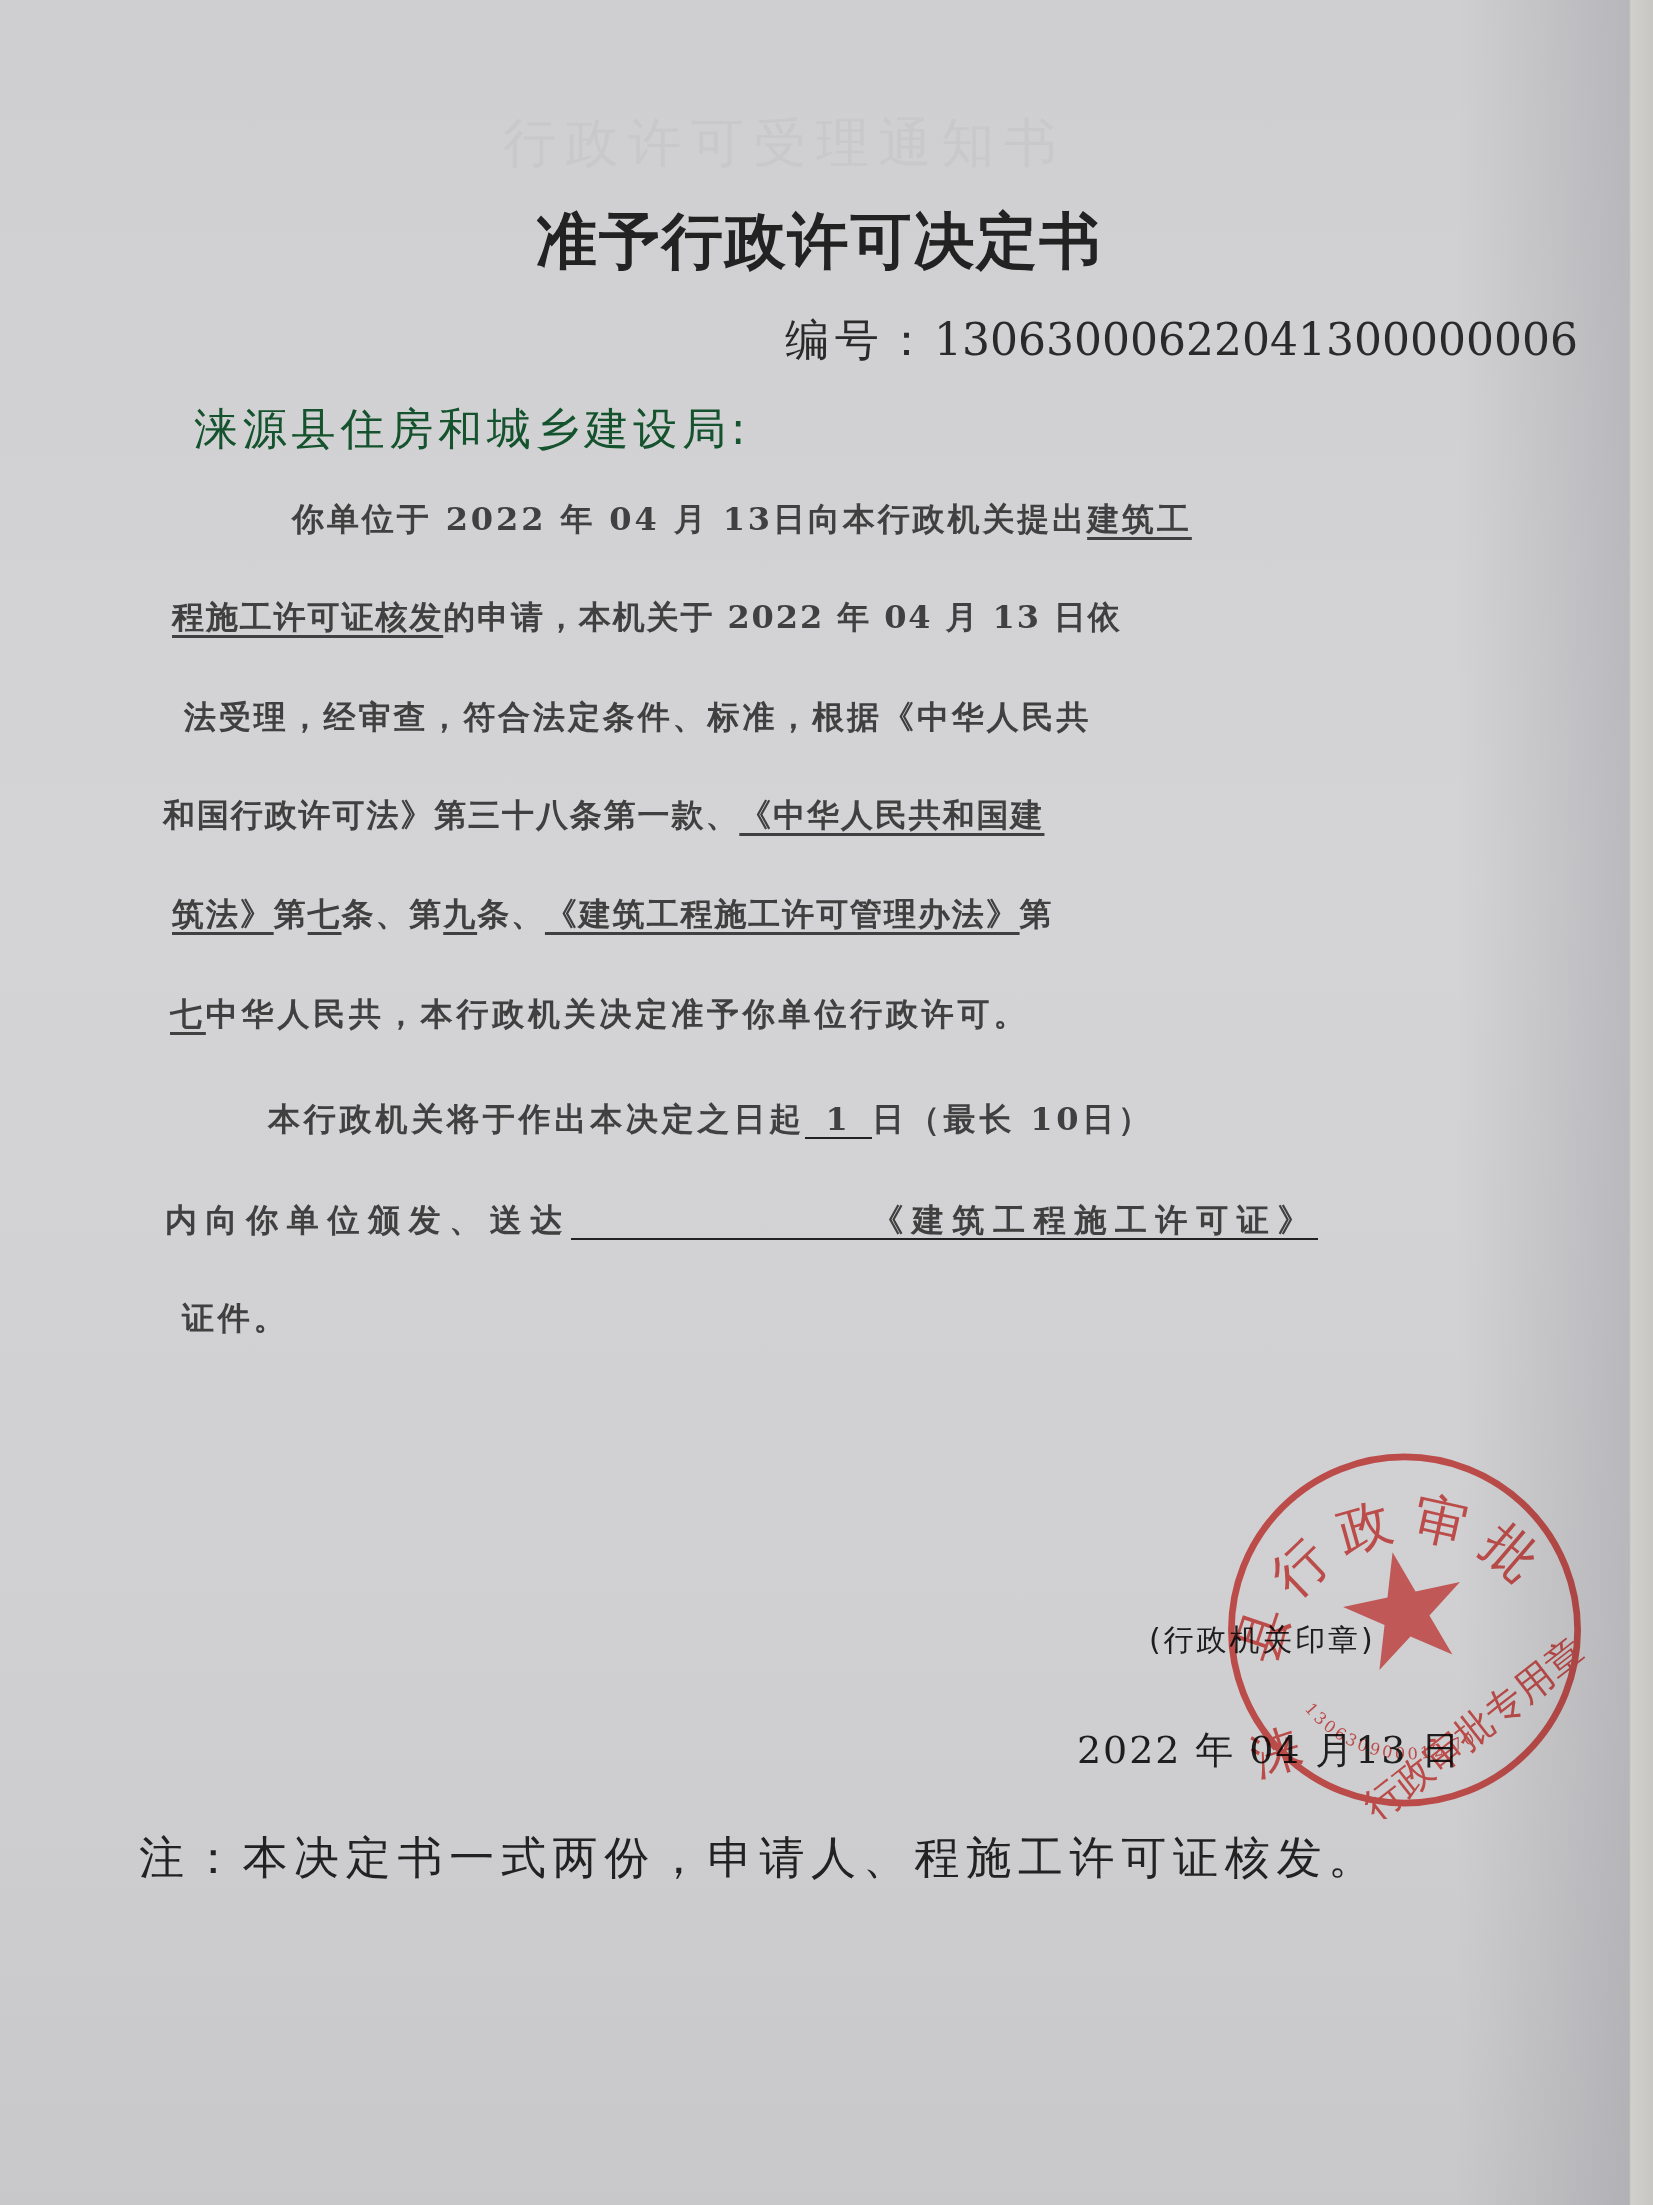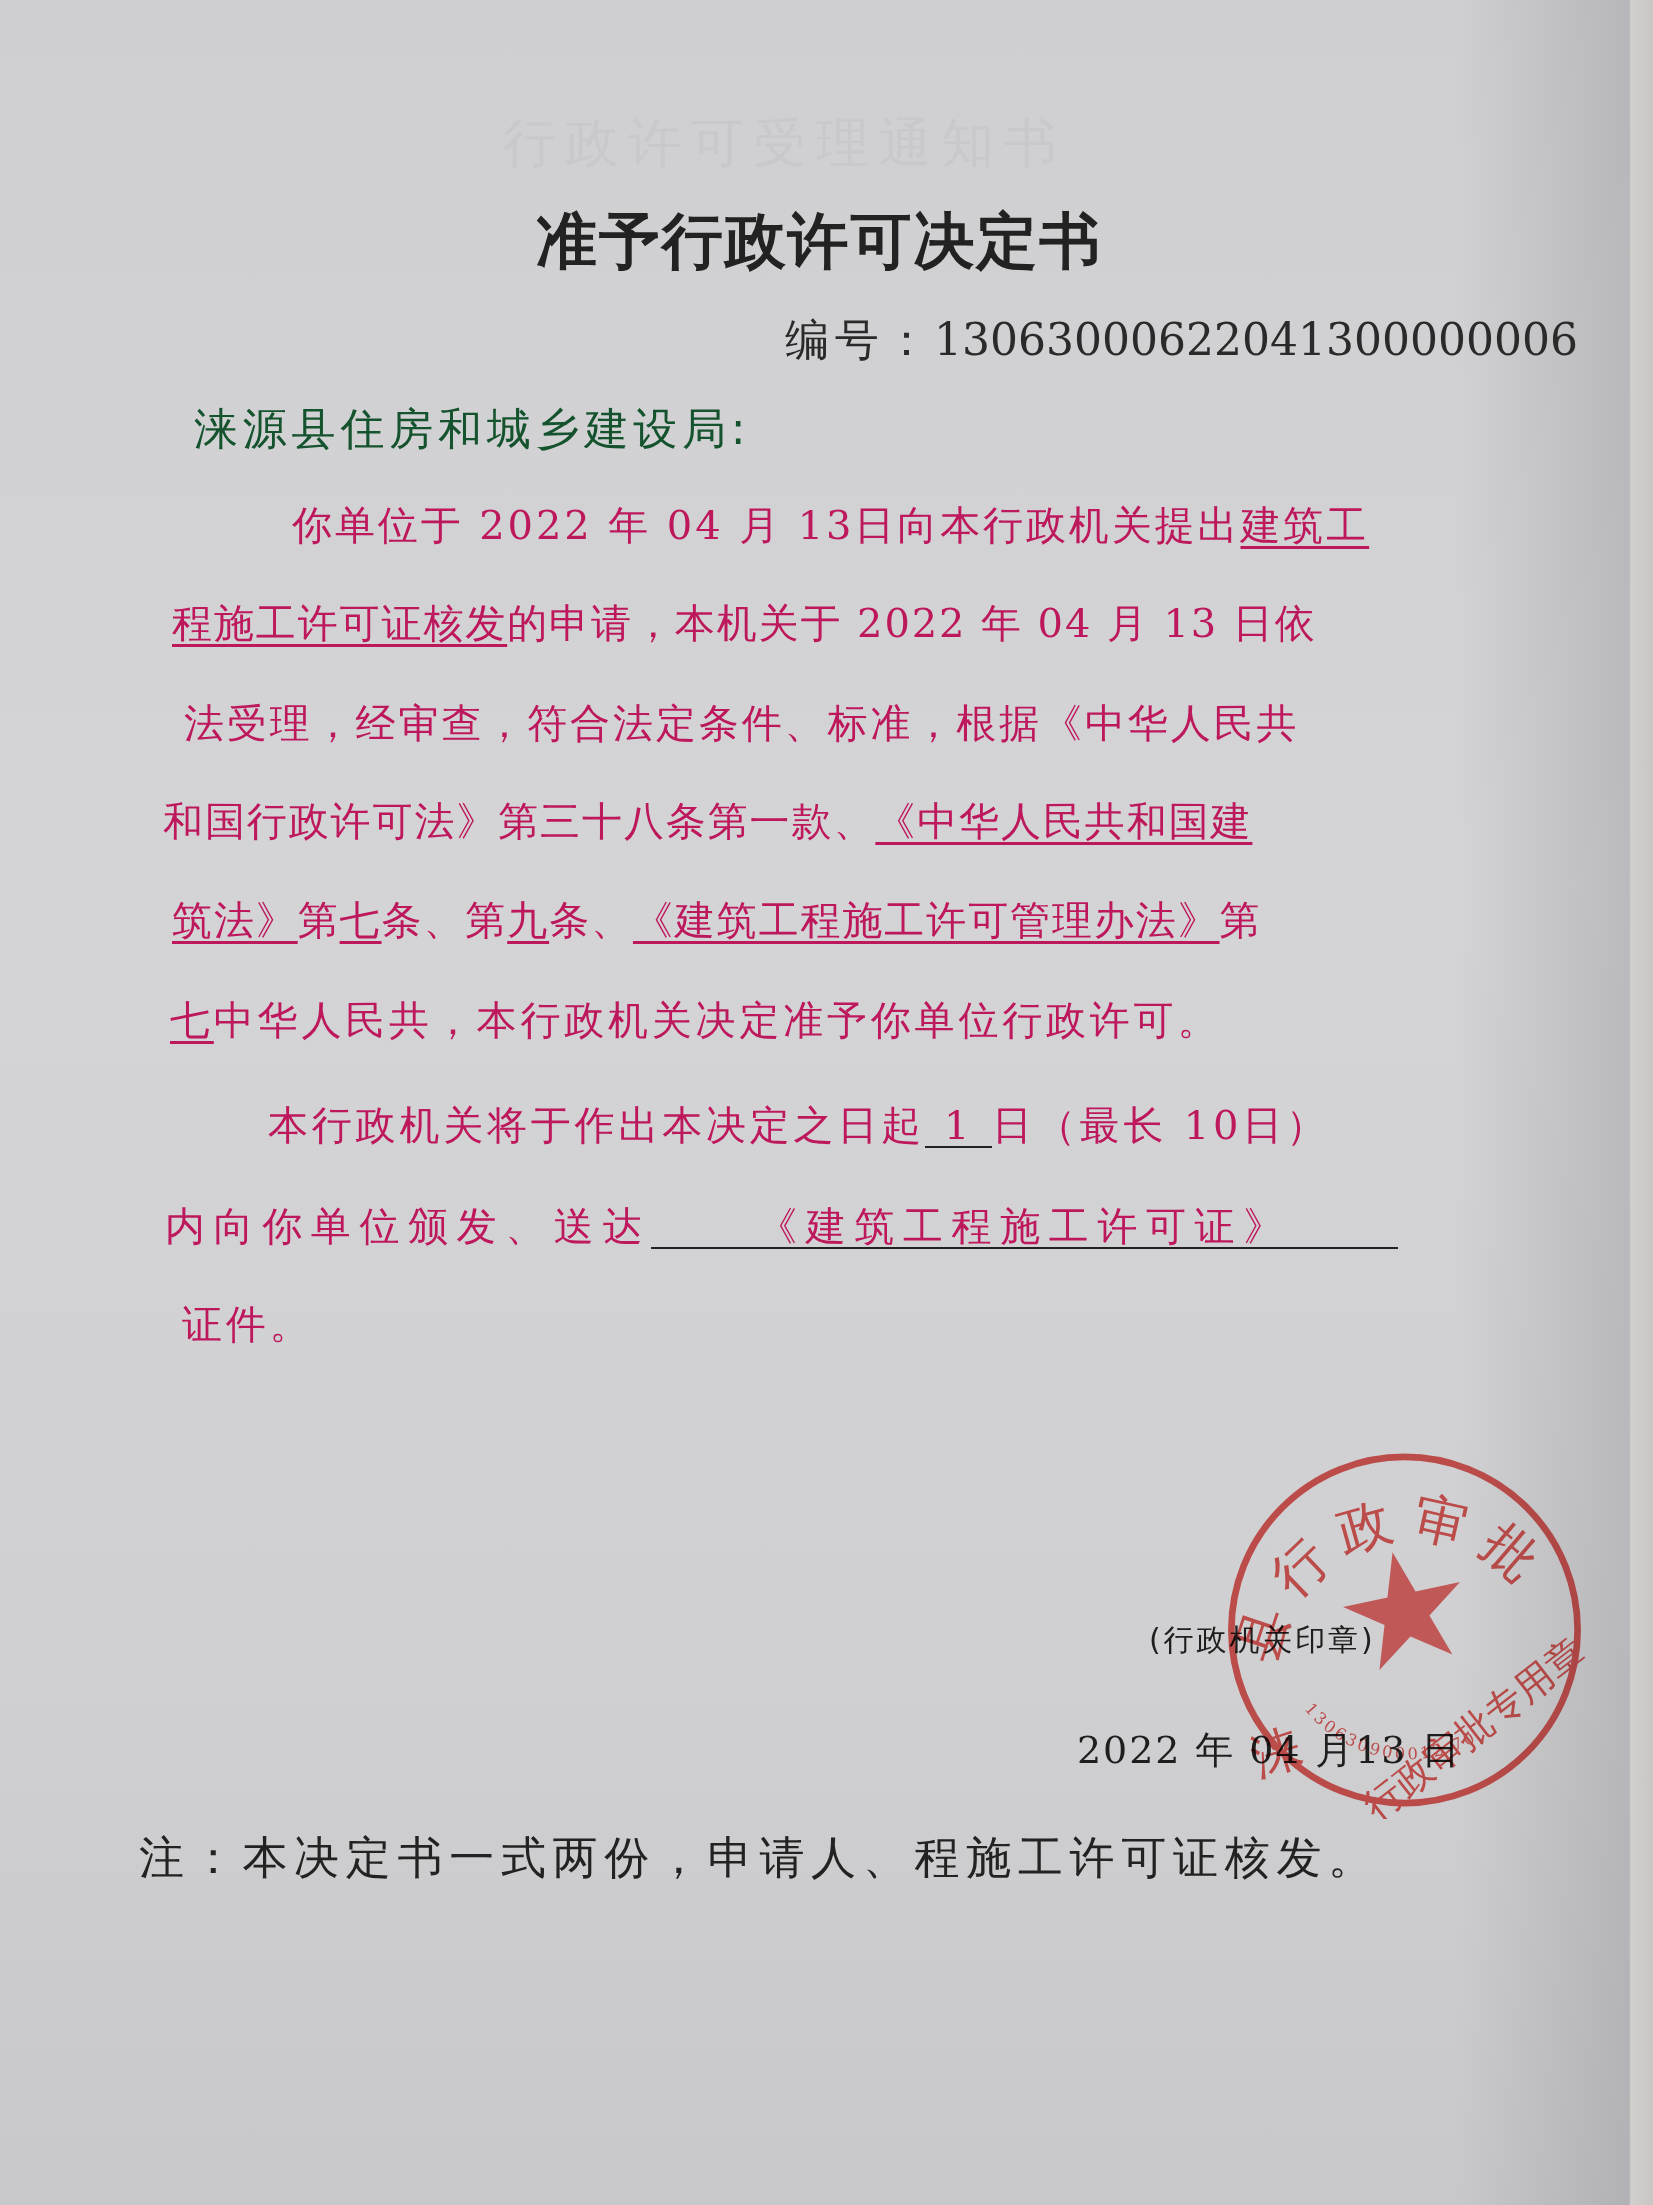--- a/index.html
+++ b/index.html
@@ -57,24 +57,25 @@
       position: absolute;
       left: 194px; top: 400px;
       font-size: 44px;
       font-family: "DejaVu Sans", sans-serif;
       letter-spacing: 4.8px;
       color: #14532d;
       white-space: nowrap;
     }
     .line {
       position: absolute;
-      font-size: 40px;
-      font-family: "DejaVu Sans", sans-serif;
-      white-space: nowrap;
-      color: #be185d;
+      font-size: 32px;
+      font-family: "DejaVu Sans", sans-serif;
+      white-space: nowrap;
+      color: #404040;
+      font-weight: bold;
     }
     .line .num {
       font-family: "DejaVu Serif", serif;
     }
     .u {
       text-decoration: underline;
       text-decoration-thickness: 2.9px;
       text-underline-offset: 6.7px;
     }
     .blank {
@@ -177,21 +178,21 @@
 <div class="line l6">
   <span class="u">七</span><span>中华人民共，本行政机关决定准予你单位行政许可。</span>
 </div>
 
 <div class="line l7">
   <span>本行政机关将于作出本决定之日起</span><span class="blank num" style="width:67px">1</span><span>日（最长</span>
   <span class="num">10</span><span>日）</span>
 </div>
 
 <div class="line l8">
-  <span>内向你单位颁发、送达</span><span class="blank" style="width:747px; text-align:center;">《建筑工程施工许可证》</span>
+  <span>内向你单位颁发、送达</span><span class="blank" style="width:747px; text-align:right;">《建筑工程施工许可证》</span>
 </div>
 
 <div class="line l9">证件。</div>
 
 <div class="seal-label">(行政机关印章)</div>
 
 <div class="sign-date">
   <span>2022</span>
   <span class="cjk">年</span>
   <span>04</span>

